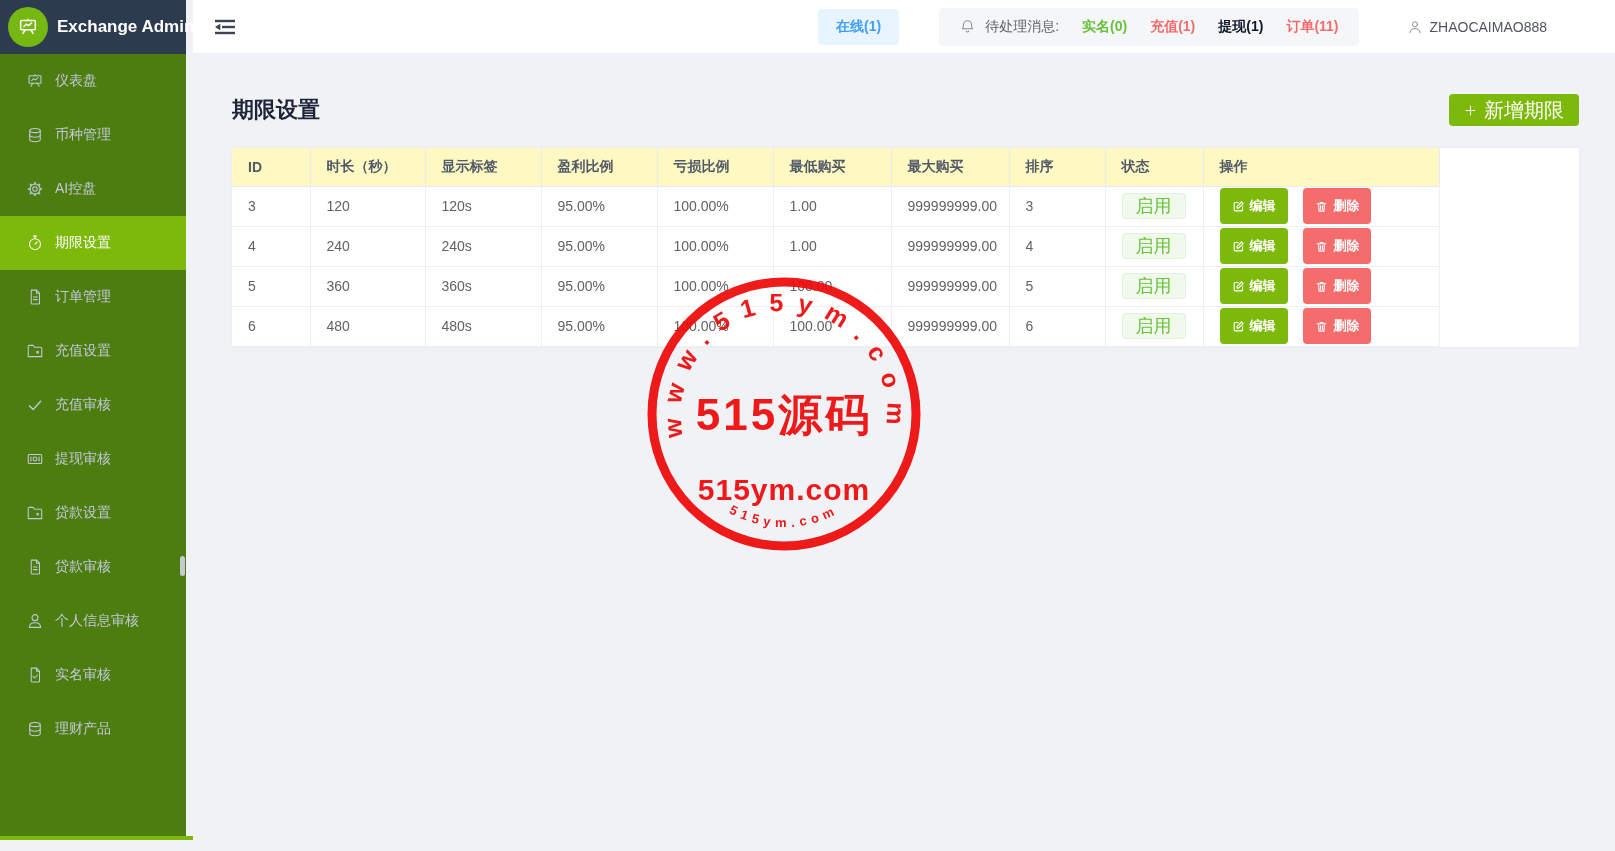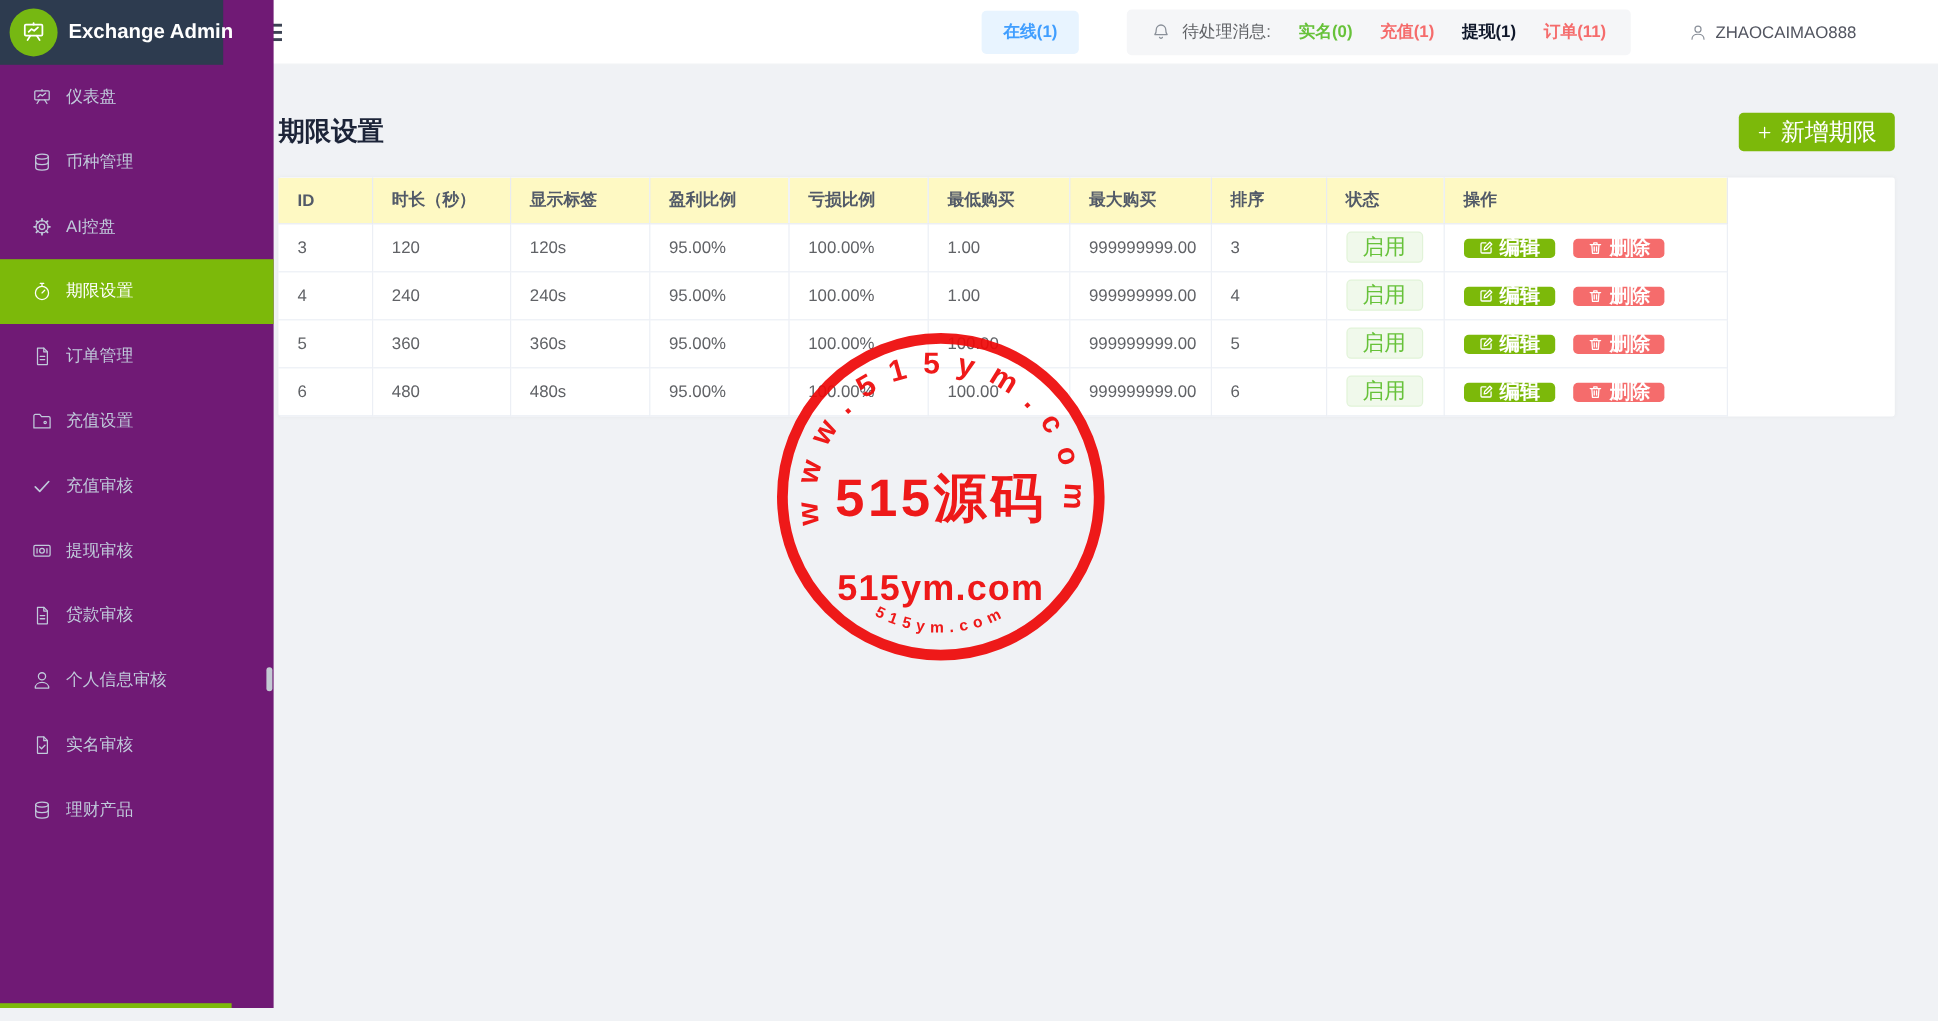--- a/index.html
+++ b/index.html
@@ -1,20 +1,20 @@
 <!DOCTYPE html>
 <html><head>
 <meta charset="utf-8">
 <style>
   html,body{margin:0;padding:0;width:1615px;height:851px;overflow:hidden;
     font-family:"Liberation Sans","DejaVu Sans",sans-serif;background:#f0f2f5;position:relative;}
   *{box-sizing:border-box;}
 
   
-  .sidebar{position:absolute;left:0;top:0;bottom:11px;width:228px;background:#701a75;z-index:20;}
+  .sidebar{position:absolute;left:0;top:0;bottom:11px;width:186px;background:#4d7c0f;z-index:20;}
   .logo-bar{height:54px;width:186px;background:#2d3b4f;display:flex;align-items:center;padding-left:8px;}
   .logo-circle{width:40px;height:40px;border-radius:50%;background:#76b812;display:flex;align-items:center;justify-content:center;flex:0 0 40px;}
   .logo-circle svg{width:22px;height:22px;stroke:#fff;fill:none;stroke-width:1.6;stroke-linecap:round;stroke-linejoin:round;}
   .app-title{color:#fff;font-size:17px;font-weight:bold;margin-left:9px;white-space:nowrap;}
   .menu{position:absolute;top:54px;left:0;right:0;}
   .menu-item{display:flex;align-items:center;height:54px;padding-left:26px;color:#c0cadb;font-size:14px;cursor:pointer;text-decoration:none;}
   .menu-item svg{width:18px;height:18px;stroke:currentColor;fill:none;stroke-width:1.4;stroke-linecap:round;stroke-linejoin:round;margin-right:11px;flex:0 0 18px;}
   .menu-item.active{background:#7cb90a;color:#fff;}
   .side-bottom-strip{position:absolute;bottom:0;left:0;width:193px;height:4px;background:#7cb90a;}
   .side-scroll-thumb{position:absolute;right:1px;top:556px;width:5px;height:20px;border-radius:3px;background:#c3cad3;}
@@ -42,22 +42,22 @@
     border-radius:4px;height:32px;padding:0 15px;font-size:20px;cursor:pointer;font-family:inherit;}
   .add-btn svg{width:13px;height:13px;stroke:#fff;stroke-width:2;stroke-linecap:round;}
 
   .card{margin:0 36px 0 39px;background:#fff;border-radius:2px;box-shadow:0 0 4px rgba(0,0,0,.04);}
   table{border-collapse:collapse;table-layout:fixed;width:1207px;}
   th{background:#fef9c3;height:38px;text-align:left;padding:0 8px 0 16px;font-size:14px;font-weight:bold;color:#525a68;
     border-bottom:1px solid #e8ebf1;border-right:1px solid #e8ebf1;white-space:nowrap;overflow:hidden;}
   td{height:40px;padding:0 8px 0 16px;font-size:14px;color:#606266;border-bottom:1px solid #eceff5;border-right:1px solid #eceff5;white-space:nowrap;}
   .badge{display:inline-block;background:#f0f9eb;border:1px solid #e1f3d8;color:#67c23a;font-size:18px;
     line-height:24px;padding:0 13px;border-radius:4px;}
-  .btn{display:inline-flex;align-items:center;gap:5px;border:none;border-radius:4px;color:#fff;font-size:17px;
-    font-weight:bold;height:16px;padding:0 12px;cursor:pointer;font-family:inherit;vertical-align:middle;}
+  .btn{display:inline-flex;align-items:center;gap:5px;border:none;border-radius:4px;color:#fff;font-size:13px;
+    font-weight:bold;height:36px;padding:0 12px;cursor:pointer;font-family:inherit;vertical-align:middle;}
   .btn svg{width:13px;height:13px;stroke:#fff;fill:none;stroke-width:2;stroke-linecap:round;stroke-linejoin:round;}
   .btn.edit{background:#7cb90a;margin-right:12px;}
   .btn.del{background:#f56c6c;}
 
   
   .watermark{position:absolute;left:644px;top:274px;width:280px;height:280px;z-index:50;pointer-events:none;opacity:.93;}
   .watermark text{fill:#ee0909;font-family:"Liberation Sans","DejaVu Sans",sans-serif;font-weight:bold;}
 </style>
 </head>
 <body>
@@ -188,20 +188,26 @@
     <span class="mi-label">充值审核</span>
   </a>
 
   <a class="menu-item">
     <svg>
           <use href="#i-card"></use>
         </svg>
     <span class="mi-label">提现审核</span>
   </a>
 
+  <a class="menu-item">
+    <svg>
+          <use href="#i-folder"></use>
+        </svg>
+    <span class="mi-label">贷款设置</span>
+  </a>
 
   <a class="menu-item">
     <svg>
           <use href="#i-file"></use>
         </svg>
     <span class="mi-label">贷款审核</span>
   </a>
 
   <a class="menu-item">
     <svg>

